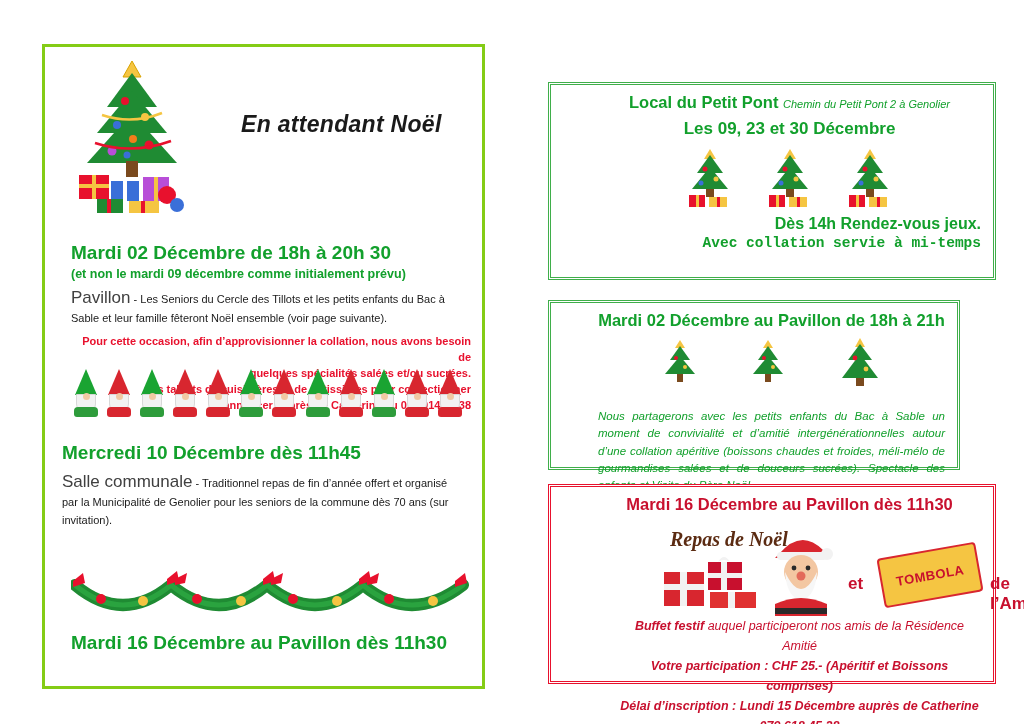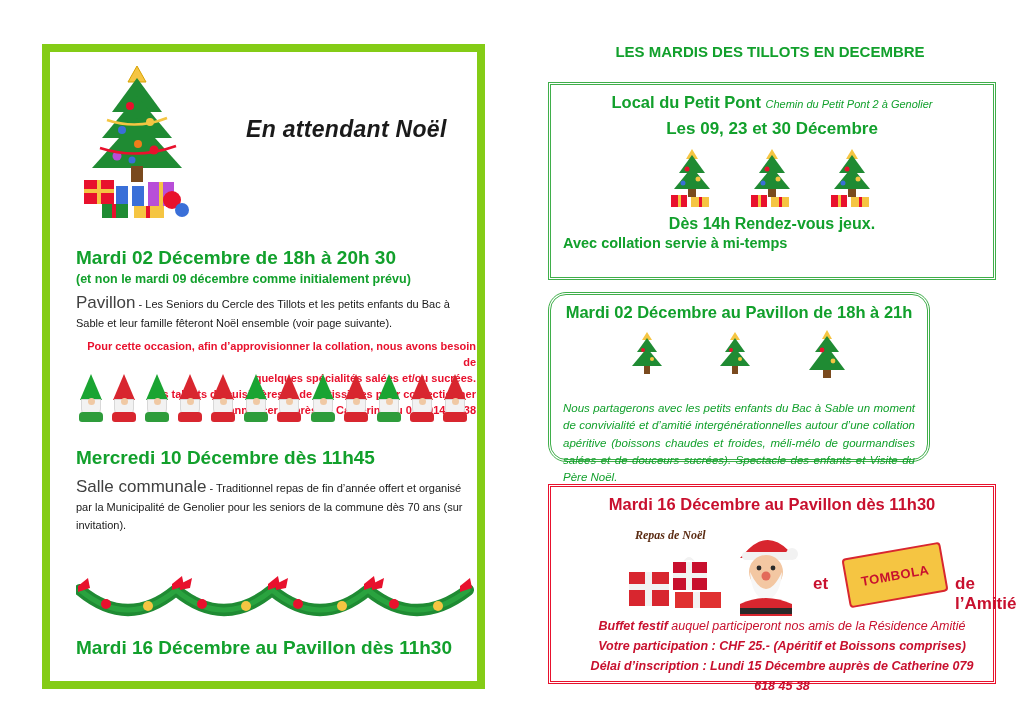--- a/index.html
+++ b/index.html
@@ -20,21 +20,21 @@
     height: 724px;
   }
 
   
   .left-panel {
     position: absolute;
     left: 42px;
     top: 44px;
     width: 443px;
     height: 645px;
-    border: 8px solid #84cc16;
+    border: 3px solid #84cc16;
     box-sizing: border-box;
     background: #fff;
     padding-left: 20px;
   }
   .tree-art {
     position: absolute;
     left: 12px;
     top: 8px;
     width: 150px;
     height: 160px;
@@ -138,36 +138,37 @@
     width: 460px;
     text-align: center;
     color: #12a02c;
     font-weight: bold;
     font-size: 15px;
   }
   .card {
     position: absolute;
     box-sizing: border-box;
     background: #fff;
+    padding-left: 35px;
   }
   .card.green {
     border: 3px double #3fae4a;
   }
   .card.red {
     border: 3px double #e8112d;
   }
   .card-inner { padding: 8px 12px; }
 
   .c-green-b { color: #12a02c; font-weight: bold; }
 
   .ct1-h1 { font-size: 16.5px; text-align: center; }
   .ct1-h1 .sub { font-size: 11px; font-style: italic; font-weight: normal; }
   .ct1-h2 { font-size: 17px; text-align: center; margin-top: 7px; }
-  .ct1-foot1 { font-size: 16px; text-align: center; margin-top: 6px; }
-  .ct1-foot2 { font-size: 14.5px; text-align: left; margin-top: 2px; }
+  .ct1-foot1 { font-size: 16px; text-align: right; margin-top: 6px; }
+  .ct1-foot2 { font-size: 14.5px; text-align: right; margin-top: 2px; font-family: Liberation Mono, monospace; }
 
   .mini-trees {
     display: flex;
     justify-content: center;
     gap: 26px;
     margin-top: 6px;
     height: 64px;
   }
   .mini-tree { position: relative; width: 54px; height: 64px; }
 
@@ -190,21 +191,21 @@
     position: relative;
     height: 96px;
     margin-top: 4px;
   }
   .repas-label {
     position: absolute;
     left: 72px; top: 10px;
     font-family: "Liberation Serif", serif;
     font-style: italic;
     font-weight: bold;
-    font-size: 12px;
+    font-size: 20px;
     color: #5b2b12;
   }
   .gift-stack { position: absolute; left: 60px; top: 30px; width: 110px; height: 62px; }
   .santa { position: absolute; left: 165px; top: 6px; width: 76px; height: 92px; }
   .et-word {
     position: absolute; left: 250px; top: 56px;
     font-size: 17px; font-weight: bold; color: #c8102e;
   }
   .tombola {
     position: absolute; left: 282px; top: 32px;
@@ -344,21 +345,21 @@
           <div class="body"></div>
         </div>
       <div class="gnome red">
           <div class="hat"></div>
           <div class="beard"></div>
           <div class="nose"></div>
           <div class="body"></div>
         </div>
     </div>
 
-    <div class="blk" style="left:26px; top:395px; width:400px;">
+    <div class="blk" style="left:17px; top:395px; width:400px;">
       <div class="h-green">Mercredi 10 Décembre dès 11h45</div>
       <div style="margin-top:8px;">
         <span class="venue">Salle communale</span><span class="body-txt"> - Traditionnel repas de fin d’année offert et organisé par la Municipalité de Genolier pour les seniors de la commune dès 70 ans (sur invitation).</span>
       </div>
     </div>
 
     <svg class="garland" viewBox="0 0 400 60">
       <path d="M4,14 Q52,54 100,14 Q148,54 196,14 Q244,54 292,14 Q340,54 392,14" stroke="#1f8b33" stroke-width="12" fill="none" stroke-linecap="round"></path>
       <path d="M4,14 Q52,54 100,14 Q148,54 196,14 Q244,54 292,14 Q340,54 392,14" stroke="#2fae44" stroke-width="5" fill="none" stroke-linecap="round" opacity="0.7"></path>
       <circle cx="30" cy="28" r="5" fill="#e8112d"></circle>
@@ -379,21 +380,20 @@
         <path d="M2,10 l10,-8 l2,10 l-12,4 z"></path>
         <path d="M384,10 l10,-8 l2,10 l-12,4 z"></path>
       </g>
     </svg>
 
     <div class="blk" style="left:26px; top:585px; width:400px;">
       <div class="h-green">Mardi 16 Décembre au Pavillon dès 11h30</div>
     </div>
   </div>
 
-  <div class="right-title">LES MARDIS DES TILLOTS EN DECEMBRE</div>
 
   <div class="card green" style="left:548px; top:82px; width:448px; height:198px;">
     <div class="card-inner">
       <div class="ct1-h1 c-green-b">
         <span>Local du Petit Pont</span>
         <span class="sub">Chemin du Petit Pont 2 à Genolier</span>
       </div>
       <div class="ct1-h2 c-green-b">Les 09, 23 et 30 Décembre</div>
 
       <div class="mini-trees">
@@ -436,21 +436,21 @@
           <circle cx="33" cy="34" r="2.5" fill="#f5c542"></circle>
           <circle cx="18" cy="38" r="2.5" fill="#3a6fd8"></circle>
         </svg>
       </div>
 
       <div class="ct1-foot1 c-green-b">Dès 14h Rendez-vous jeux.</div>
       <div class="ct1-foot2 c-green-b">Avec collation servie à mi-temps</div>
     </div>
   </div>
 
-  <div class="card green" style="left:548px; top:292px; width:382px; height:170px;border-radius:18px;">
+  <div class="card green" style="left:548px; top:300px; width:412px; height:170px;">
     <div class="card-inner">
       <div class="ct2-h c-green-b">Mardi 02 Décembre au Pavillon de 18h à 21h</div>
       <div class="trees3">
         <svg width="44" height="50" viewBox="0 0 44 50">
           <polygon points="22,2 27,10 17,10" fill="#f5c542"></polygon>
           <polygon points="22,8 32,22 12,22" fill="#1f8b33"></polygon>
           <polygon points="22,18 37,36 7,36" fill="#1f8b33"></polygon>
           <rect x="19" y="36" width="6" height="8" fill="#7a4a1e"></rect>
           <circle cx="18" cy="20" r="2" fill="#e8112d"></circle>
           <circle cx="27" cy="29" r="2" fill="#f5c542"></circle>

